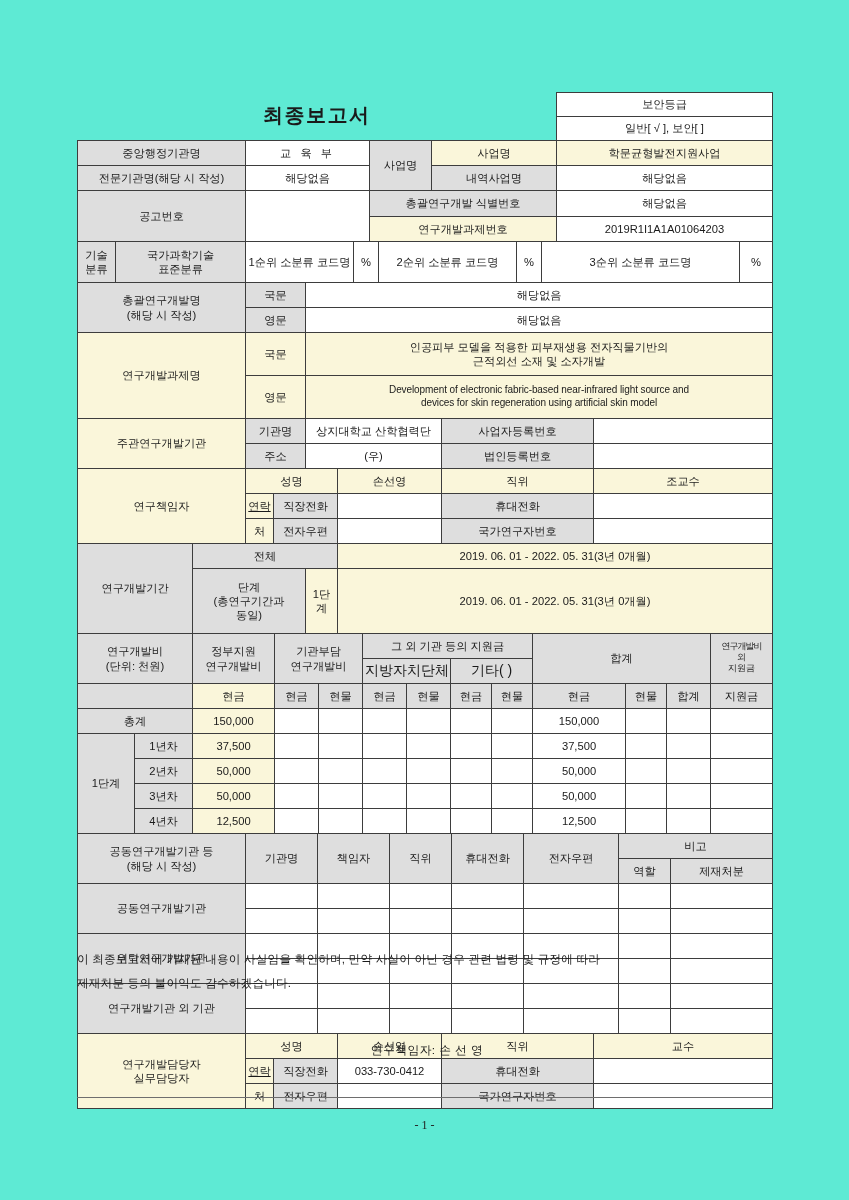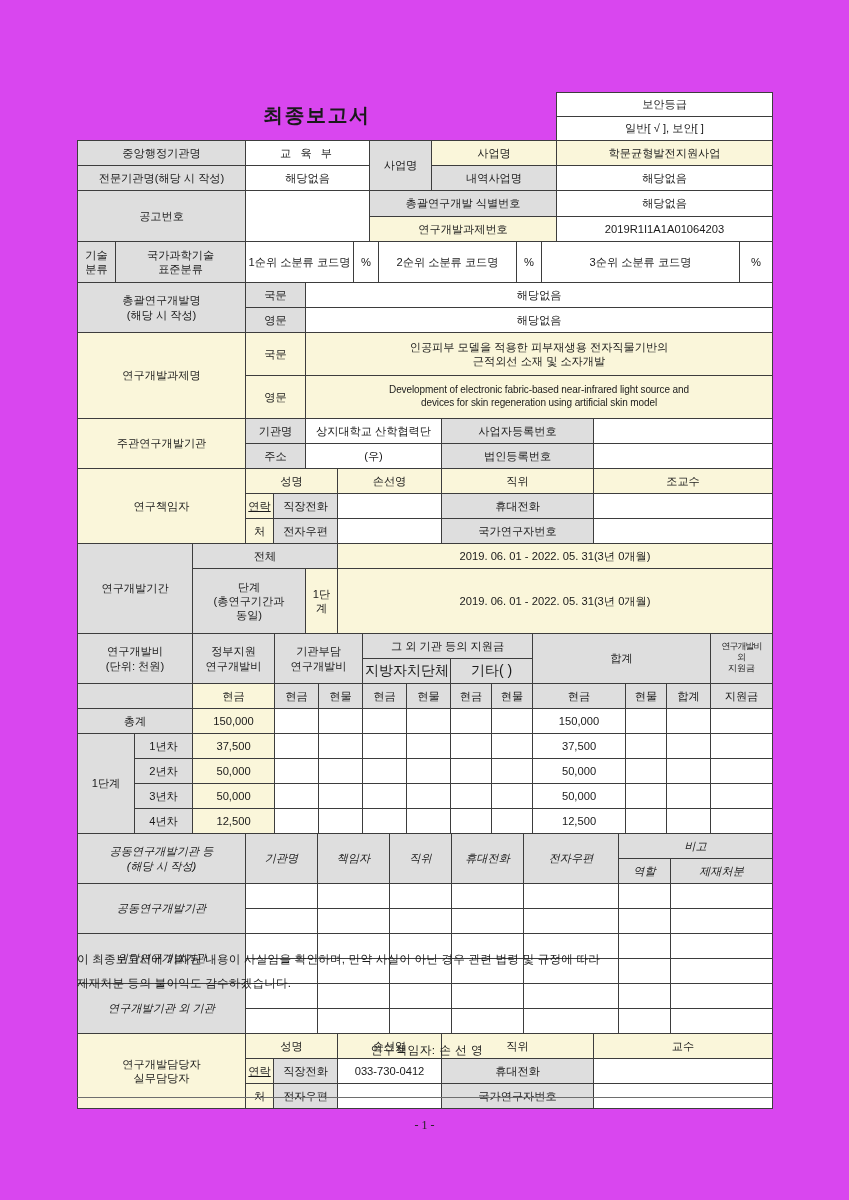--- a/index.html
+++ b/index.html
@@ -4,21 +4,21 @@
 <style>
   html,body{margin:0;padding:0;background:#fff;}
   body{
     width:849px;height:1200px;
     font-family:"Liberation Sans","DejaVu Sans",sans-serif;
     color:#1a1a1a;
     -webkit-font-smoothing:antialiased;
   }
   .page{
     position:relative;width:849px;height:1200px;box-sizing:border-box;
-    padding:12px;overflow:hidden;background:#d946ef;
+    padding:12px;overflow:hidden;background:#5eead4;
   }
   .sheet{
     position:absolute;left:77px;top:92px;width:695px;
   }
 
   
   table.frm{
     border-collapse:collapse;width:695px;table-layout:fixed;
     font-size:11.2px;
   }
@@ -410,21 +410,21 @@
         <td class="white"></td>
         <td class="white"></td>
         <td class="white">12,500</td>
         <td class="white"></td>
         <td class="white"></td>
         <td class="white"></td>
       </tr>
     </tbody>
       </table>
 
-    <table class="frm" style="margin-top:-1px;font-style:italic;">
+    <table class="frm" style="margin-top:-1px;">
       <colgroup>
         <col style="width:168px">
           <col style="width:72px">
           <col style="width:72px">
         <col style="width:62px">
           <col style="width:72px">
           <col style="width:95px">
         <col style="width:52px">
           <col style="width:102px">
       </colgroup>

